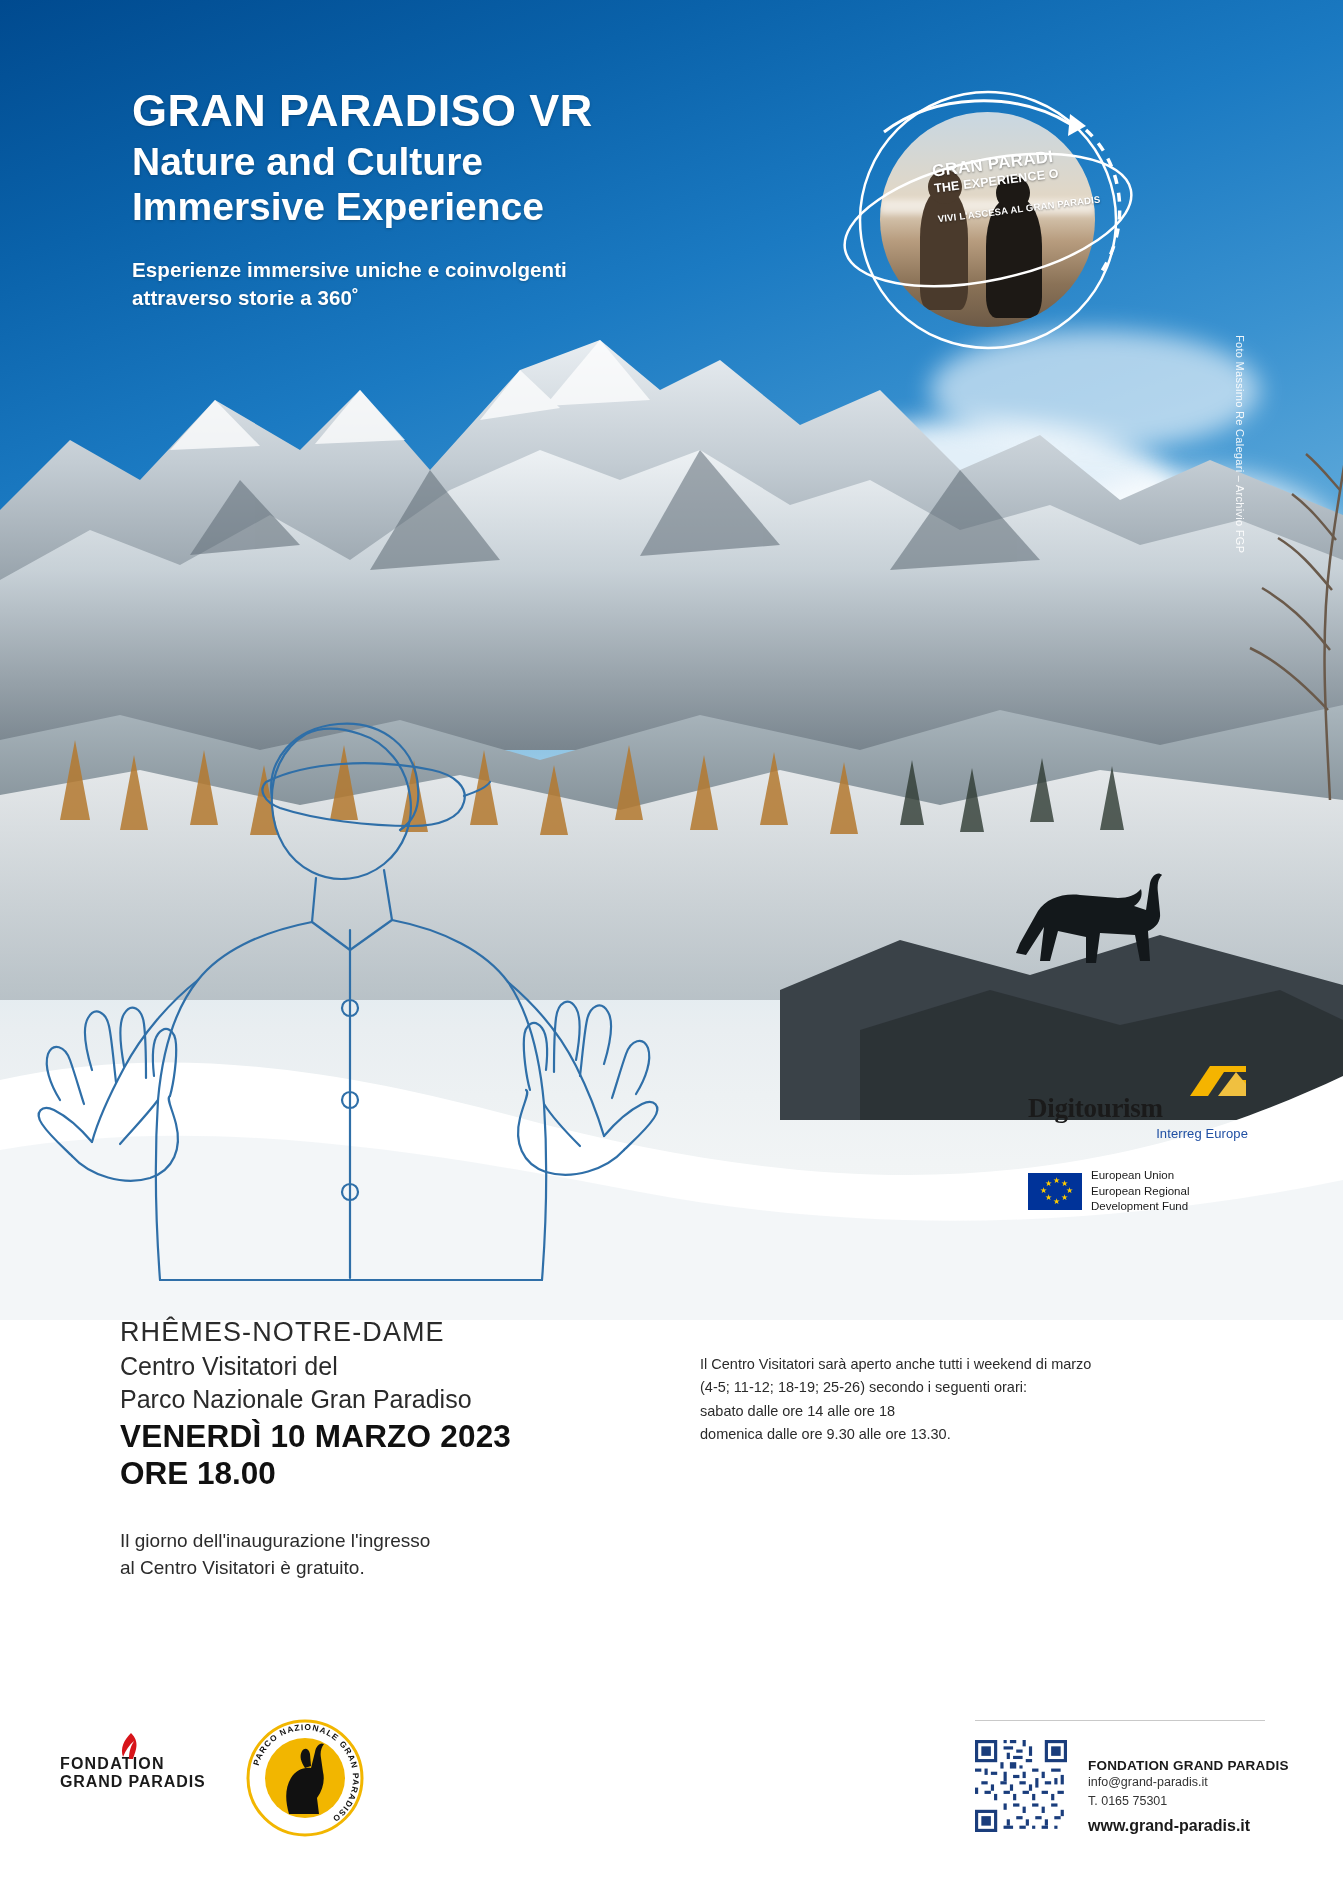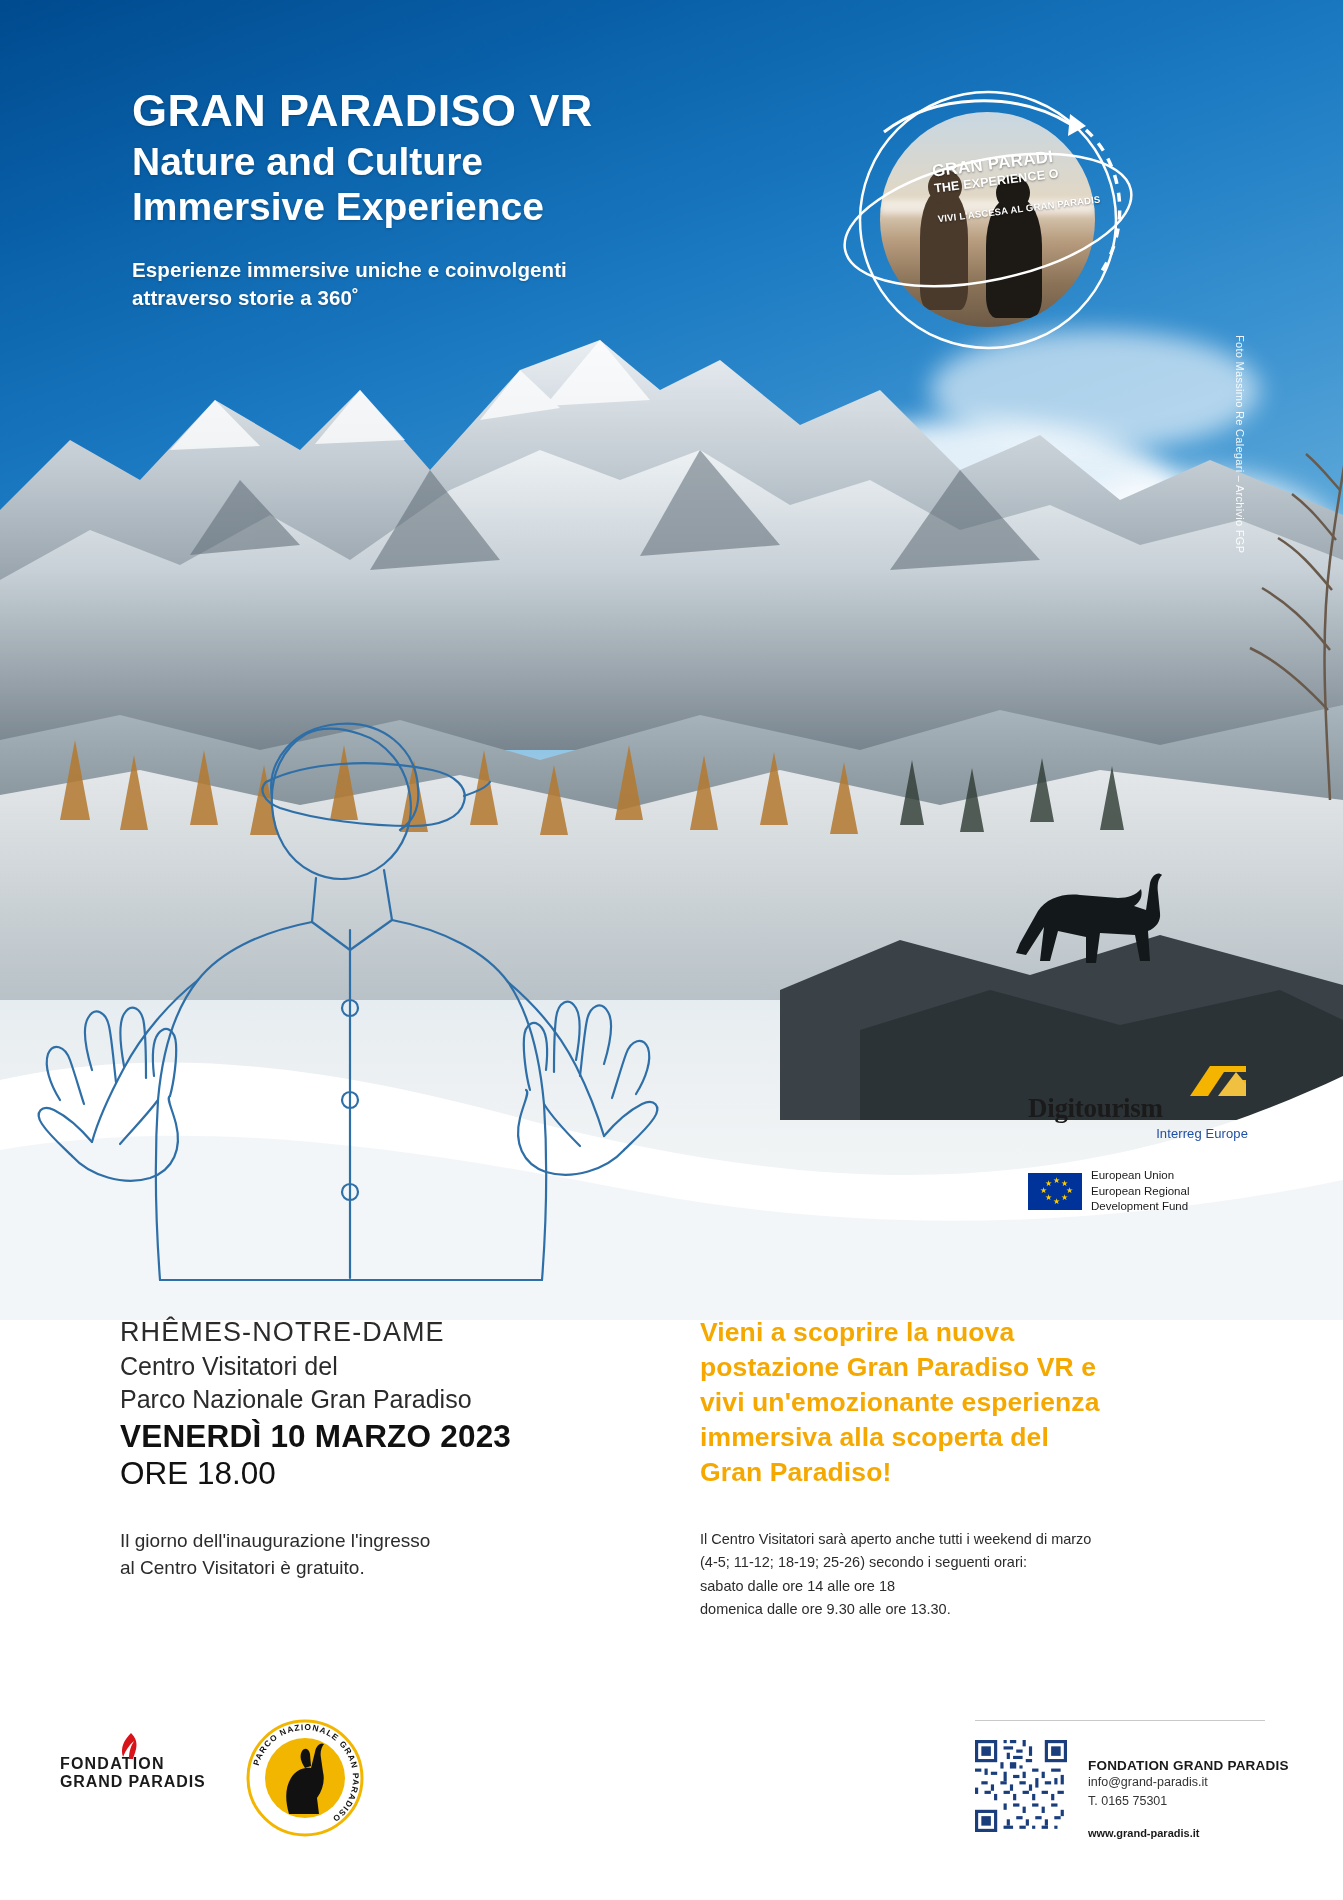--- a/index.html
+++ b/index.html
@@ -232,21 +232,21 @@
   .date-line {
     font-size: 31.5px;
     font-weight: bold;
     letter-spacing: .2px;
     line-height: 1.18;
     color: #111;
     margin-top: 2px;
   }
   .time-line {
     font-size: 31.5px;
-    font-weight: normal;
+    font-weight: bold;
     line-height: 1.18;
     color: #111;
   }
   .free-note {
     margin-top: 36px;
     font-size: 19px;
     line-height: 1.4;
     color: #2b2b2b;
   }
 
@@ -289,21 +289,21 @@
   }
   .contact {
     position: absolute;
     left: 1088px;
     top: 1758px;
     width: 220px;
     color: #1a1a1a;
   }
   .contact .org { font-size: 13.5px; font-weight: bold; letter-spacing:.2px; }
   .contact .line { font-size: 12.5px; line-height: 1.5; color: #333; }
-  .contact .web { font-size: 11px; font-weight: bold; margin-top: 16px; }
+  .contact .web { font-size: 16px; font-weight: bold; margin-top: 6px; }
 
   .fgp-logo {
     position: absolute;
     left: 60px;
     top: 1755px;
     width: 180px;
   }
   .fgp-logo .leaf {
     position: absolute;
     left: 60px; top: -22px;
@@ -553,27 +553,20 @@
     <div class="loc-l3">Parco Nazionale Gran Paradiso</div>
     <div class="date-line">VENERDÌ 10 MARZO 2023</div>
     <div class="time-line">ORE 18.00</div>
     <div class="free-note">
       <div>Il giorno dell'inaugurazione l'ingresso</div>
       <div>al Centro Visitatori è gratuito.</div>
     </div>
   </div>
 
   <div class="info-right">
-    <div class="cta">
-      <div>Vieni a scoprire la nuova</div>
-      <div>postazione Gran Paradiso VR e</div>
-      <div>vivi un'emozionante esperienza</div>
-      <div>immersiva alla scoperta del</div>
-      <div>Gran Paradiso!</div>
-    </div>
     <div class="hours">
       <div>Il Centro Visitatori sarà aperto anche tutti i weekend di marzo</div>
       <div>(4-5; 11-12; 18-19; 25-26) secondo i seguenti orari:</div>
       <div>sabato dalle ore 14 alle ore 18</div>
       <div>domenica dalle ore 9.30 alle ore 13.30.</div>
     </div>
   </div>
 
   <div class="footer-sep"></div>
 

